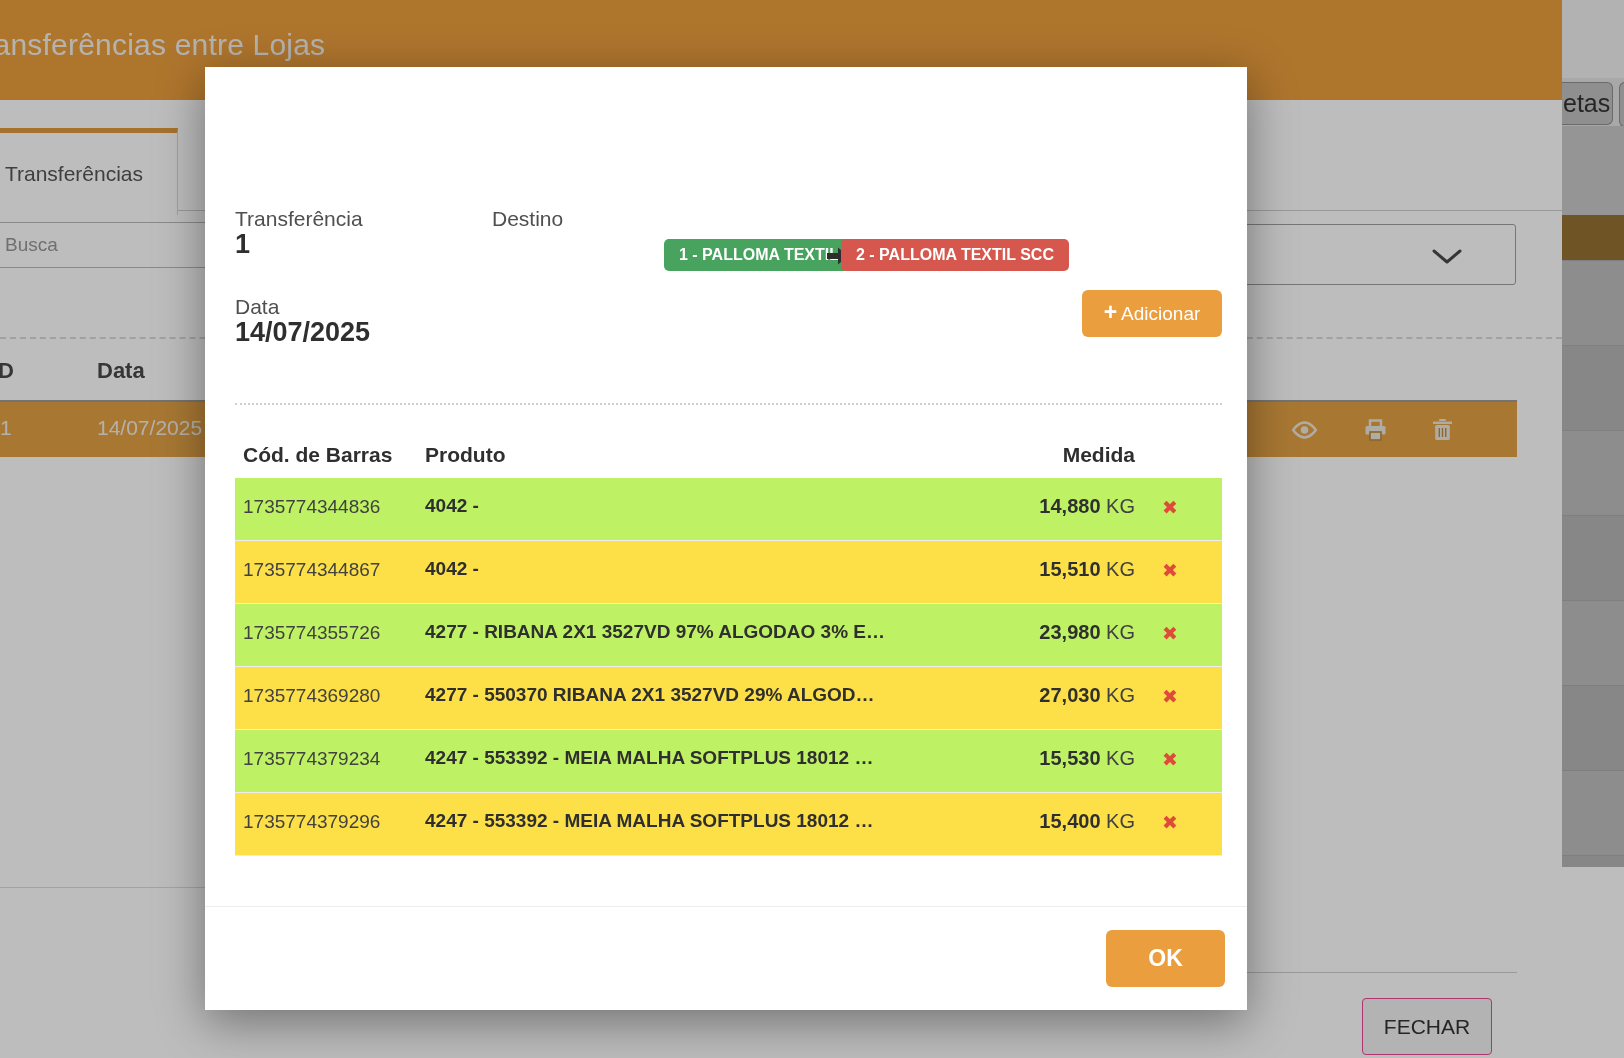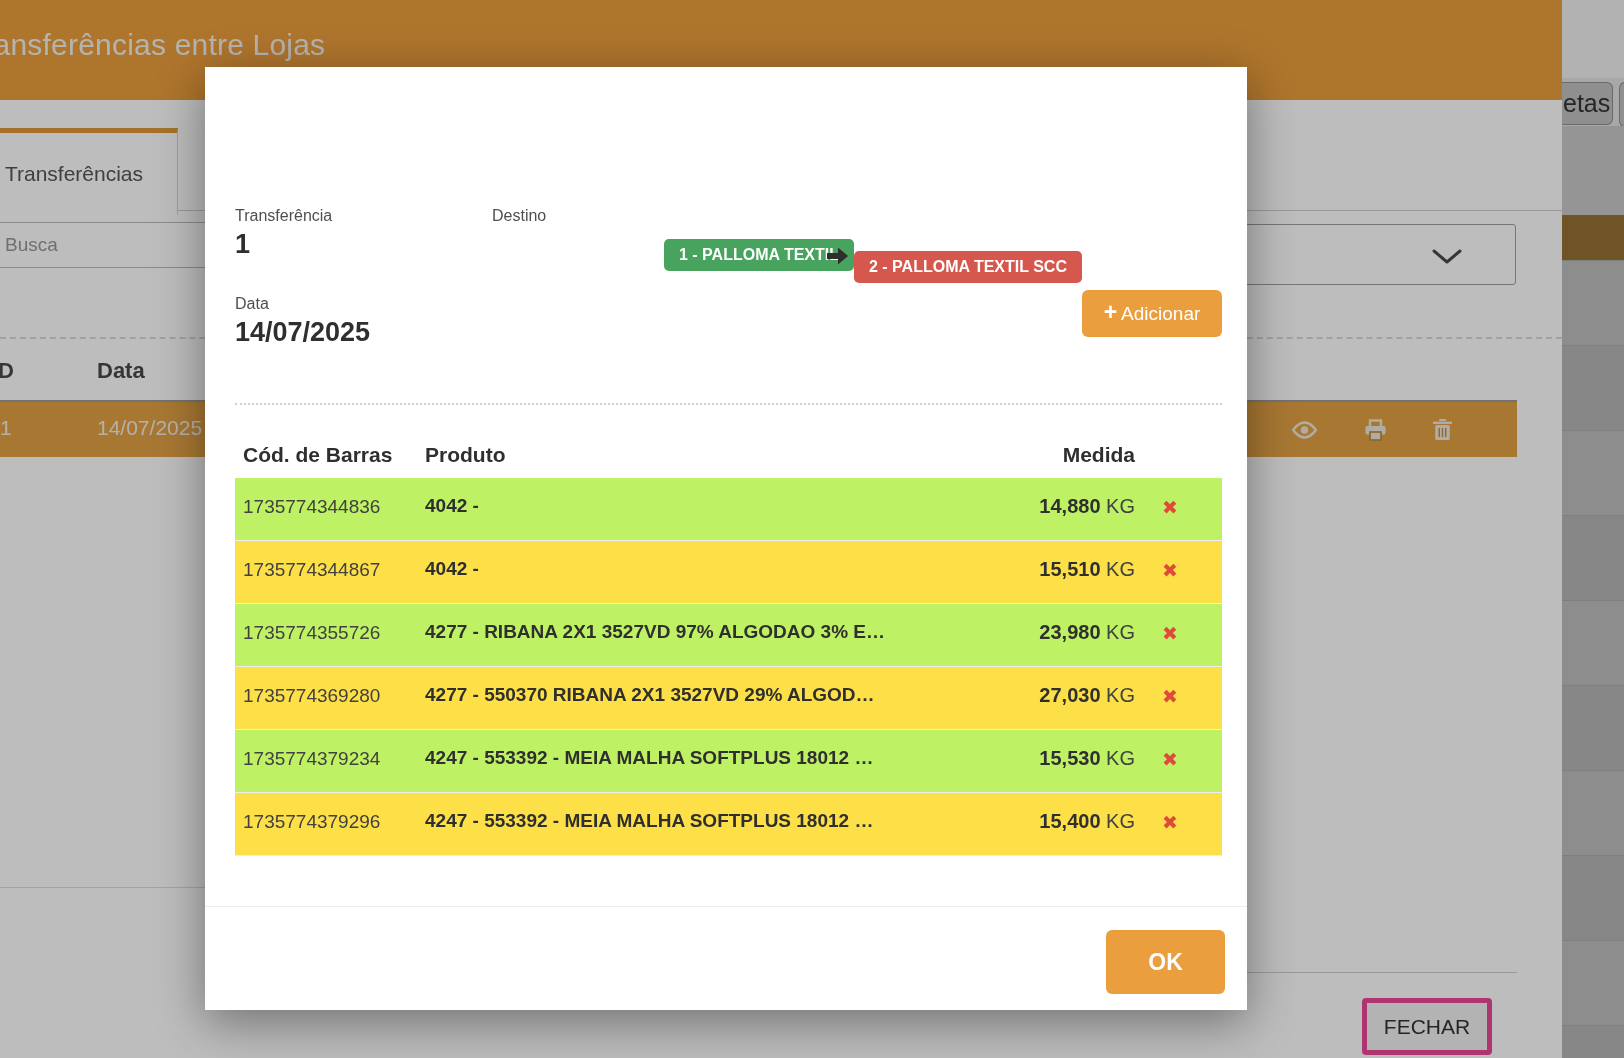--- a/index.html
+++ b/index.html
@@ -1,20 +1,20 @@
 <!DOCTYPE html>
 <html><head>
 <meta charset="utf-8">
 <style>
   html,body{margin:0;padding:0;background:#555;}
   #screen{position:relative;width:1624px;height:1058px;overflow:hidden;
     font-family:"Liberation Sans","DejaVu Sans",sans-serif;background:#fff;}
 
   
-  .base-strip{position:absolute;top:0;left:1562px;width:62px;height:1058px;background:#c6c6c6;z-index:0;}
+  .base-strip{position:absolute;top:0;left:1562px;width:62px;height:867px;background:#c6c6c6;z-index:0;}
   .strip-top{position:absolute;top:0;left:0;right:0;height:78px;background:#f0f0f0;}
   .strip-btnrow{position:absolute;top:78px;left:0;right:0;height:48px;background:#e3e3e3;}
   .strip-btn{position:absolute;top:4px;left:0;width:51px;height:43px;background:#c1c1c1;
     border:1px solid #8f8f8f;border-left:none;border-radius:0 6px 6px 0;
     font-size:25px;color:#333;text-align:left;padding:0 0 0 1px;font-family:inherit;}
   .strip-btn2{position:absolute;top:4px;left:57px;width:10px;height:43px;background:#c1c1c1;
     border:1px solid #8f8f8f;border-right:none;border-radius:6px 0 0 6px;}
   .strip-mid{position:absolute;top:126px;left:0;right:0;height:89px;background:#c9c9c9;}
   .strip-selected-row{position:absolute;top:215px;left:0;right:0;height:45px;background:#967233;}
   .strip-rows{position:absolute;top:260px;left:0;right:0;bottom:0;
@@ -43,62 +43,62 @@
   .th-id{position:absolute;top:358px;left:-8px;font-size:22px;font-weight:bold;color:#4a4a4a;}
   .th-data{position:absolute;top:358px;left:97px;font-size:22px;font-weight:bold;color:#4a4a4a;}
   .bg-table-topline{position:absolute;top:400px;left:0;width:1517px;height:2px;background:#9c9c9c;}
   .bg-selected-row{position:absolute;top:402px;left:0;width:1517px;height:55px;background:#e3a345;}
   .bg-id{position:absolute;left:0;top:14px;font-size:21px;color:#f4efe6;}
   .bg-date{position:absolute;left:97px;top:14px;font-size:21px;color:#f4efe6;}
   .row-icons{position:absolute;right:65px;top:0;height:55px;display:flex;align-items:center;gap:46px;}
   .lineA{position:absolute;top:887px;left:0;width:1050px;height:1px;background:#dcdcdc;}
   .lineB{position:absolute;top:972px;left:1050px;width:467px;height:1px;background:#cfcfcf;}
   .fechar{position:absolute;top:998px;left:1362px;width:130px;height:57px;background:#f2f2f2;
-    border:5px solid #ec4899;border-radius:4px;font-size:21px;color:#333;font-family:inherit;}
+    border:1px solid #ec4899;border-radius:4px;font-size:21px;color:#333;font-family:inherit;}
 
   
   .overlay{position:absolute;inset:0;background:rgba(0,0,0,.26);z-index:2;}
 
   
   .modal{position:absolute;top:67px;left:205px;width:1042px;height:943px;background:#fff;z-index:3;
     box-shadow:0 12px 45px rgba(0,0,0,.4);}
   .modal-header{position:absolute;top:0;left:0;right:0;height:95px;background:#eb9e3d;}
   .modal-title{position:absolute;left:30px;top:29px;margin:0;font-size:27px;font-weight:600;color:#fff;}
-  .fld-label{position:absolute;font-size:16px;color:#4f4f4f;}
+  .fld-label{position:absolute;font-size:21px;color:#4f4f4f;}
   .lbl-transfer{top:140px;left:30px;}
   .lbl-destino{top:140px;left:287px;}
   .lbl-data{top:228px;left:30px;}
   .fld-value{position:absolute;font-size:27px;font-weight:bold;color:#2f2f2f;}
   .val-transfer{top:162px;left:30px;}
   .val-data{top:250px;left:30px;}
   .badge{position:absolute;top:172px;height:32px;line-height:32px;border-radius:5px;
     color:#fff;font-size:16px;font-weight:bold;padding:0 15px;white-space:nowrap;box-sizing:border-box;}
   .badge-origin{left:459px;background:#47a35e;}
-  .badge-dest{left:649px;background:#d6574e;margin-top:12px;}
+  .badge-dest{left:636px;background:#d6574e;}
   .flow-arrow{position:absolute;top:177px;left:620px;}
   .btn-add{position:absolute;top:223px;left:877px;width:140px;height:47px;background:#eb9e3d;border:none;
     border-radius:6px;color:#fff;font-size:19px;font-family:inherit;display:flex;align-items:center;
     justify-content:center;gap:4px;cursor:pointer;}
   .btn-add .plus{font-size:23px;font-weight:bold;position:relative;top:-1px;}
   .dotted-sep{position:absolute;top:336px;left:30px;width:987px;border-top:2px dotted #cfcfcf;}
   .itbl-head{position:absolute;top:370px;left:30px;width:987px;height:41px;}
   .itbl-head .h-bar{position:absolute;left:8px;top:6px;font-size:21px;font-weight:bold;color:#2f2f2f;}
   .itbl-head .h-prod{position:absolute;left:190px;top:6px;font-size:21px;font-weight:bold;color:#2f2f2f;}
   .itbl-head .h-med{position:absolute;left:700px;width:200px;top:6px;text-align:right;font-size:21px;font-weight:bold;color:#2f2f2f;}
   .itbl-rows{position:absolute;top:411px;left:30px;width:987px;}
   .irow{position:relative;height:62px;border-bottom:1px solid #ededed;background:#fde047;}
   .irow.odd{background:#bef264;}
   .irow .c-bar{position:absolute;left:8px;top:18px;font-size:19px;color:#414141;}
   .irow .c-prod{position:absolute;left:190px;top:17px;width:500px;font-size:19px;font-weight:bold;color:#2f2f2f;white-space:nowrap;overflow:hidden;}
   .irow .c-med{position:absolute;left:640px;width:260px;top:17px;text-align:right;font-size:20px;color:#414141;}
   .irow .c-med b{color:#2f2f2f;}
   .irow .c-del{position:absolute;left:915px;top:17px;width:40px;text-align:center;font-size:19px;
     font-weight:bold;color:#df4b3b;cursor:pointer;background:none;border:none;font-family:inherit;}
   .modal-footline{position:absolute;top:839px;left:0;right:0;height:1px;background:#ededed;}
-  .btn-ok{position:absolute;top:863px;left:901px;width:119px;height:64px;background:#eb9e3d;border:none;
+  .btn-ok{position:absolute;top:863px;left:901px;width:119px;height:57px;background:#eb9e3d;border:none;
     border-radius:6px;color:#fff;font-size:23px;font-weight:600;font-family:inherit;cursor:pointer;}
 </style>
 </head>
 <body>
 
 <div id="screen">
 
   <div class="base-strip">
     <div class="strip-top"></div>
     <div class="strip-btnrow">

